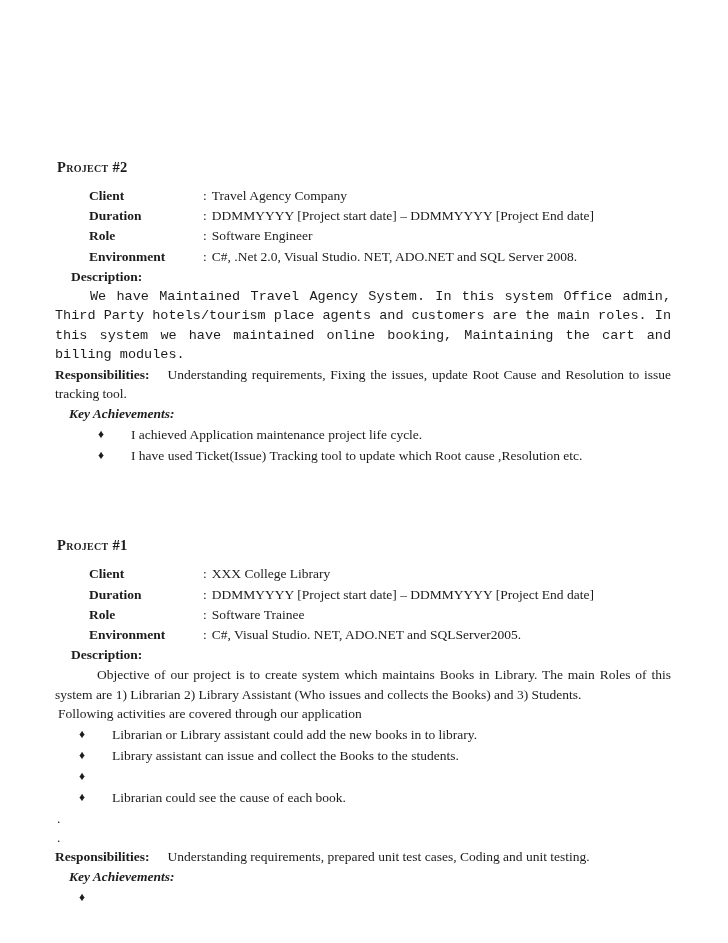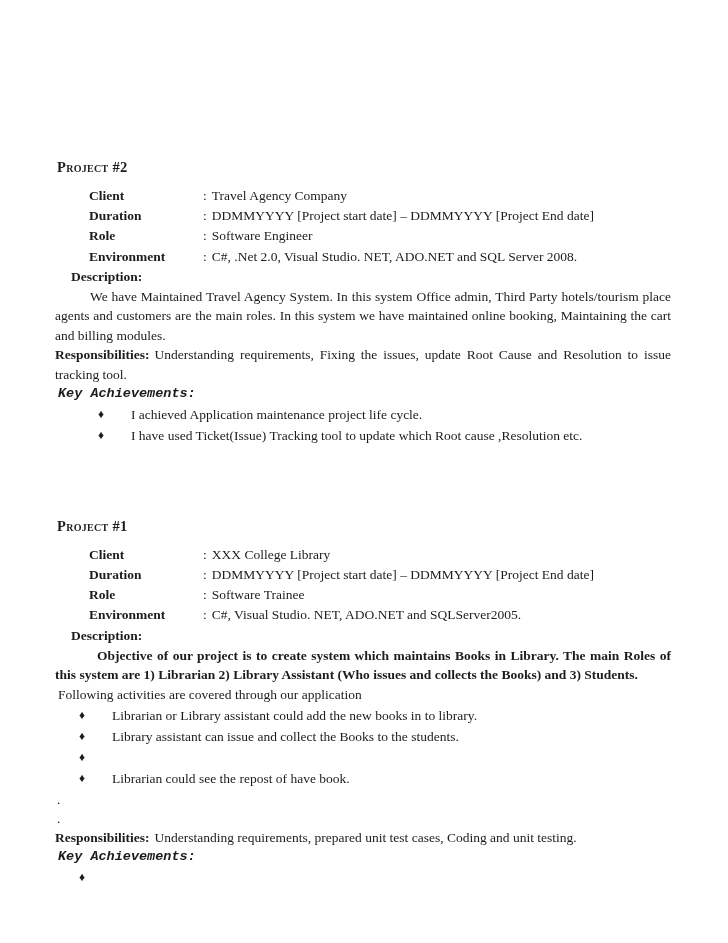--- a/index.html
+++ b/index.html
@@ -30,24 +30,24 @@
   .project-block { margin: 0; }
   .project-block + .project-block { margin-top: 70px; }
   .detail-row { display: flex; line-height: 20.2px; margin-left: 32px; }
   .detail-label { font-weight: bold; width: 114px; flex: 0 0 114px; margin-left: 2px; }
   .detail-colon { margin-right: 5px; }
   .section-label { font-weight: bold; line-height: 20px; margin: 0 0 0 16px; }
   .para {
     margin: 0;
     text-align: justify;
   }
-  .para-indent-1 { text-indent: 35px; }
-  .para-indent-2 { text-indent: 42px; font-weight: bold; }
-  .runin-label { font-weight: bold; margin-right: 5px; }
-  .keyach { font-weight: bold; font-style: italic; line-height: 19.5px; margin-left: 3px; font-family: Liberation Mono, monospace; }
+  .para-indent-1 { text-indent: 35px; font-family: Liberation Mono, monospace; }
+  .para-indent-2 { text-indent: 42px; }
+  .runin-label { font-weight: bold; margin-right: 18px; }
+  .keyach { font-weight: bold; font-style: italic; line-height: 19.5px; margin-left: 14px; }
   .bullet-list { margin: 1px 0 0 0; }
   .bullet {
     display: flex;
     line-height: 19.5px;
     margin: 1.5px 0;
   }
   .p2-bullets .bullet { padding-left: 43px; }
   .p1-bullets .bullet { padding-left: 24px; }
   .bullet-glyph { width: 10px; flex: 0 0 10px; margin-right: 23px; font-size: 12px; }
   .following-line { margin: 0; padding-left: 3px; }
@@ -135,21 +135,21 @@
       </div>
       <div class="bullet">
         <span class="bullet-glyph">♦</span>
         <span class="bullet-text">Library assistant can issue and collect the Books to the students.</span>
       </div>
       <div class="bullet">
         <span class="bullet-glyph">♦</span>
       </div>
       <div class="bullet">
         <span class="bullet-glyph">♦</span>
-        <span class="bullet-text">Librarian could see the repost of have book.</span>
+        <span class="bullet-text">Librarian could see the cause of each book.</span>
       </div>
     </div>
 
     <div class="stray-dot">.</div>
     <div class="stray-dot">.</div>
 
     <p class="para"><span class="runin-label">Responsibilities:</span><span>Understanding requirements, prepared unit test cases, Coding and unit testing.</span></p>
 
     <div class="keyach">Key Achievements:</div>
     <div class="bullet-list p1-bullets">

